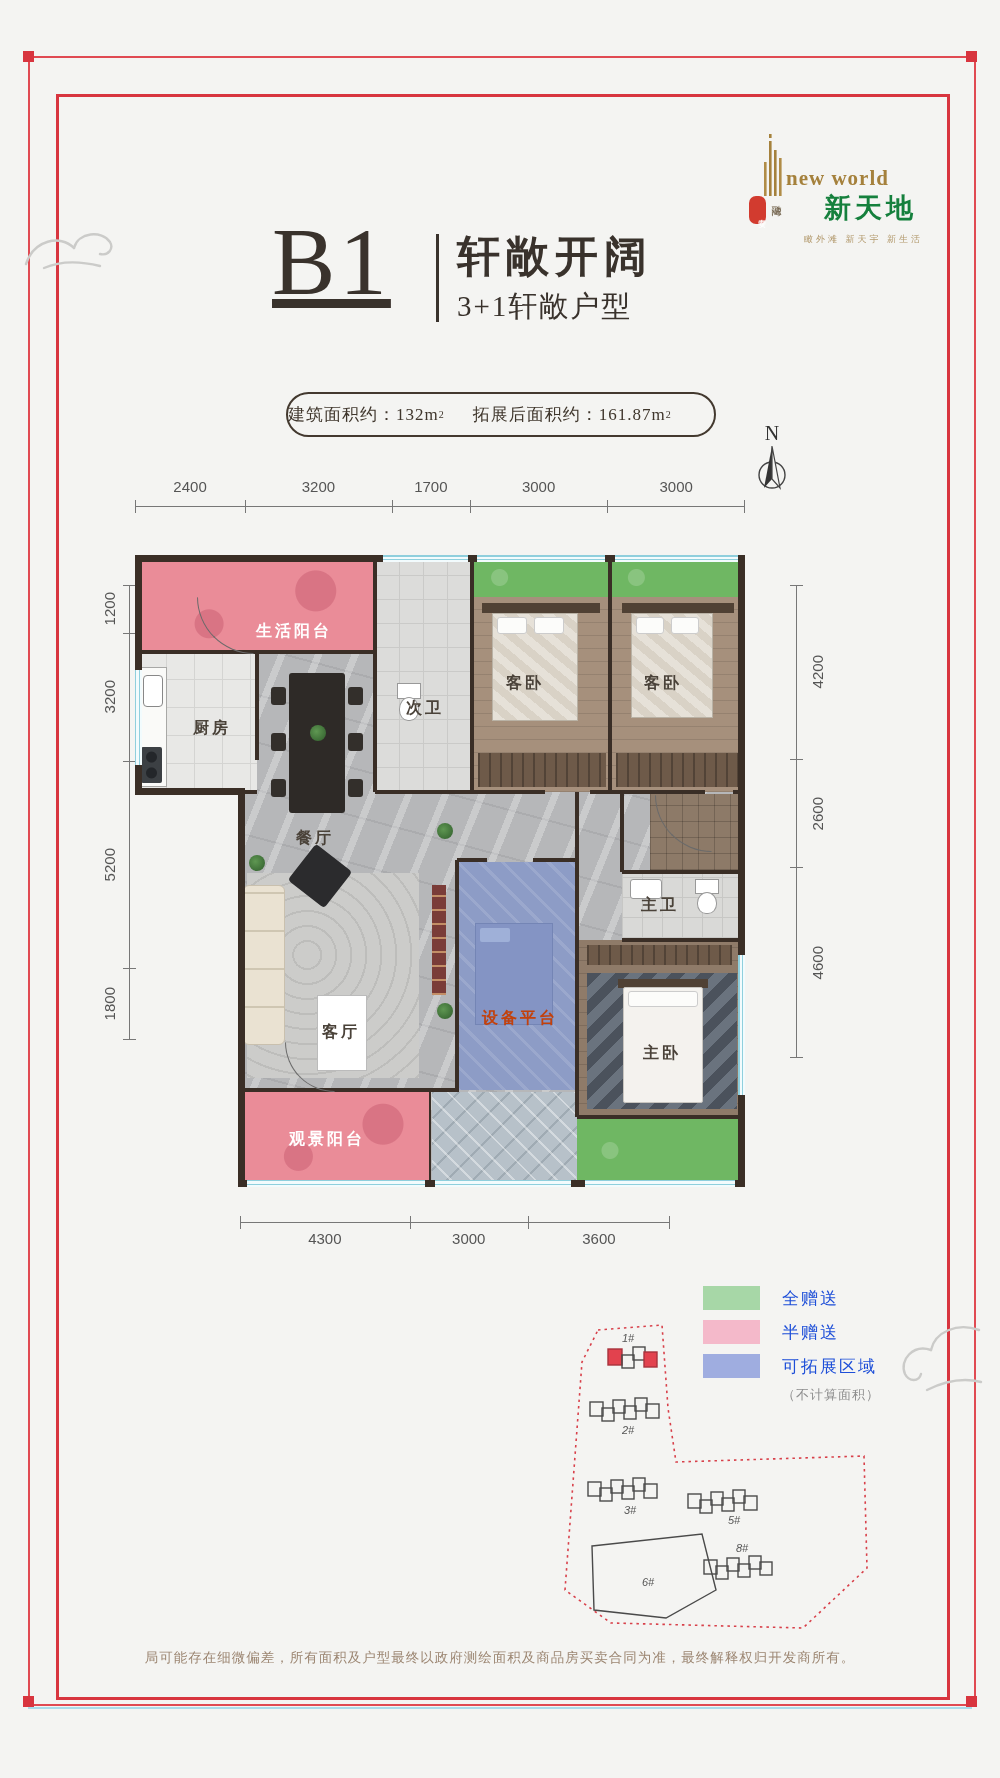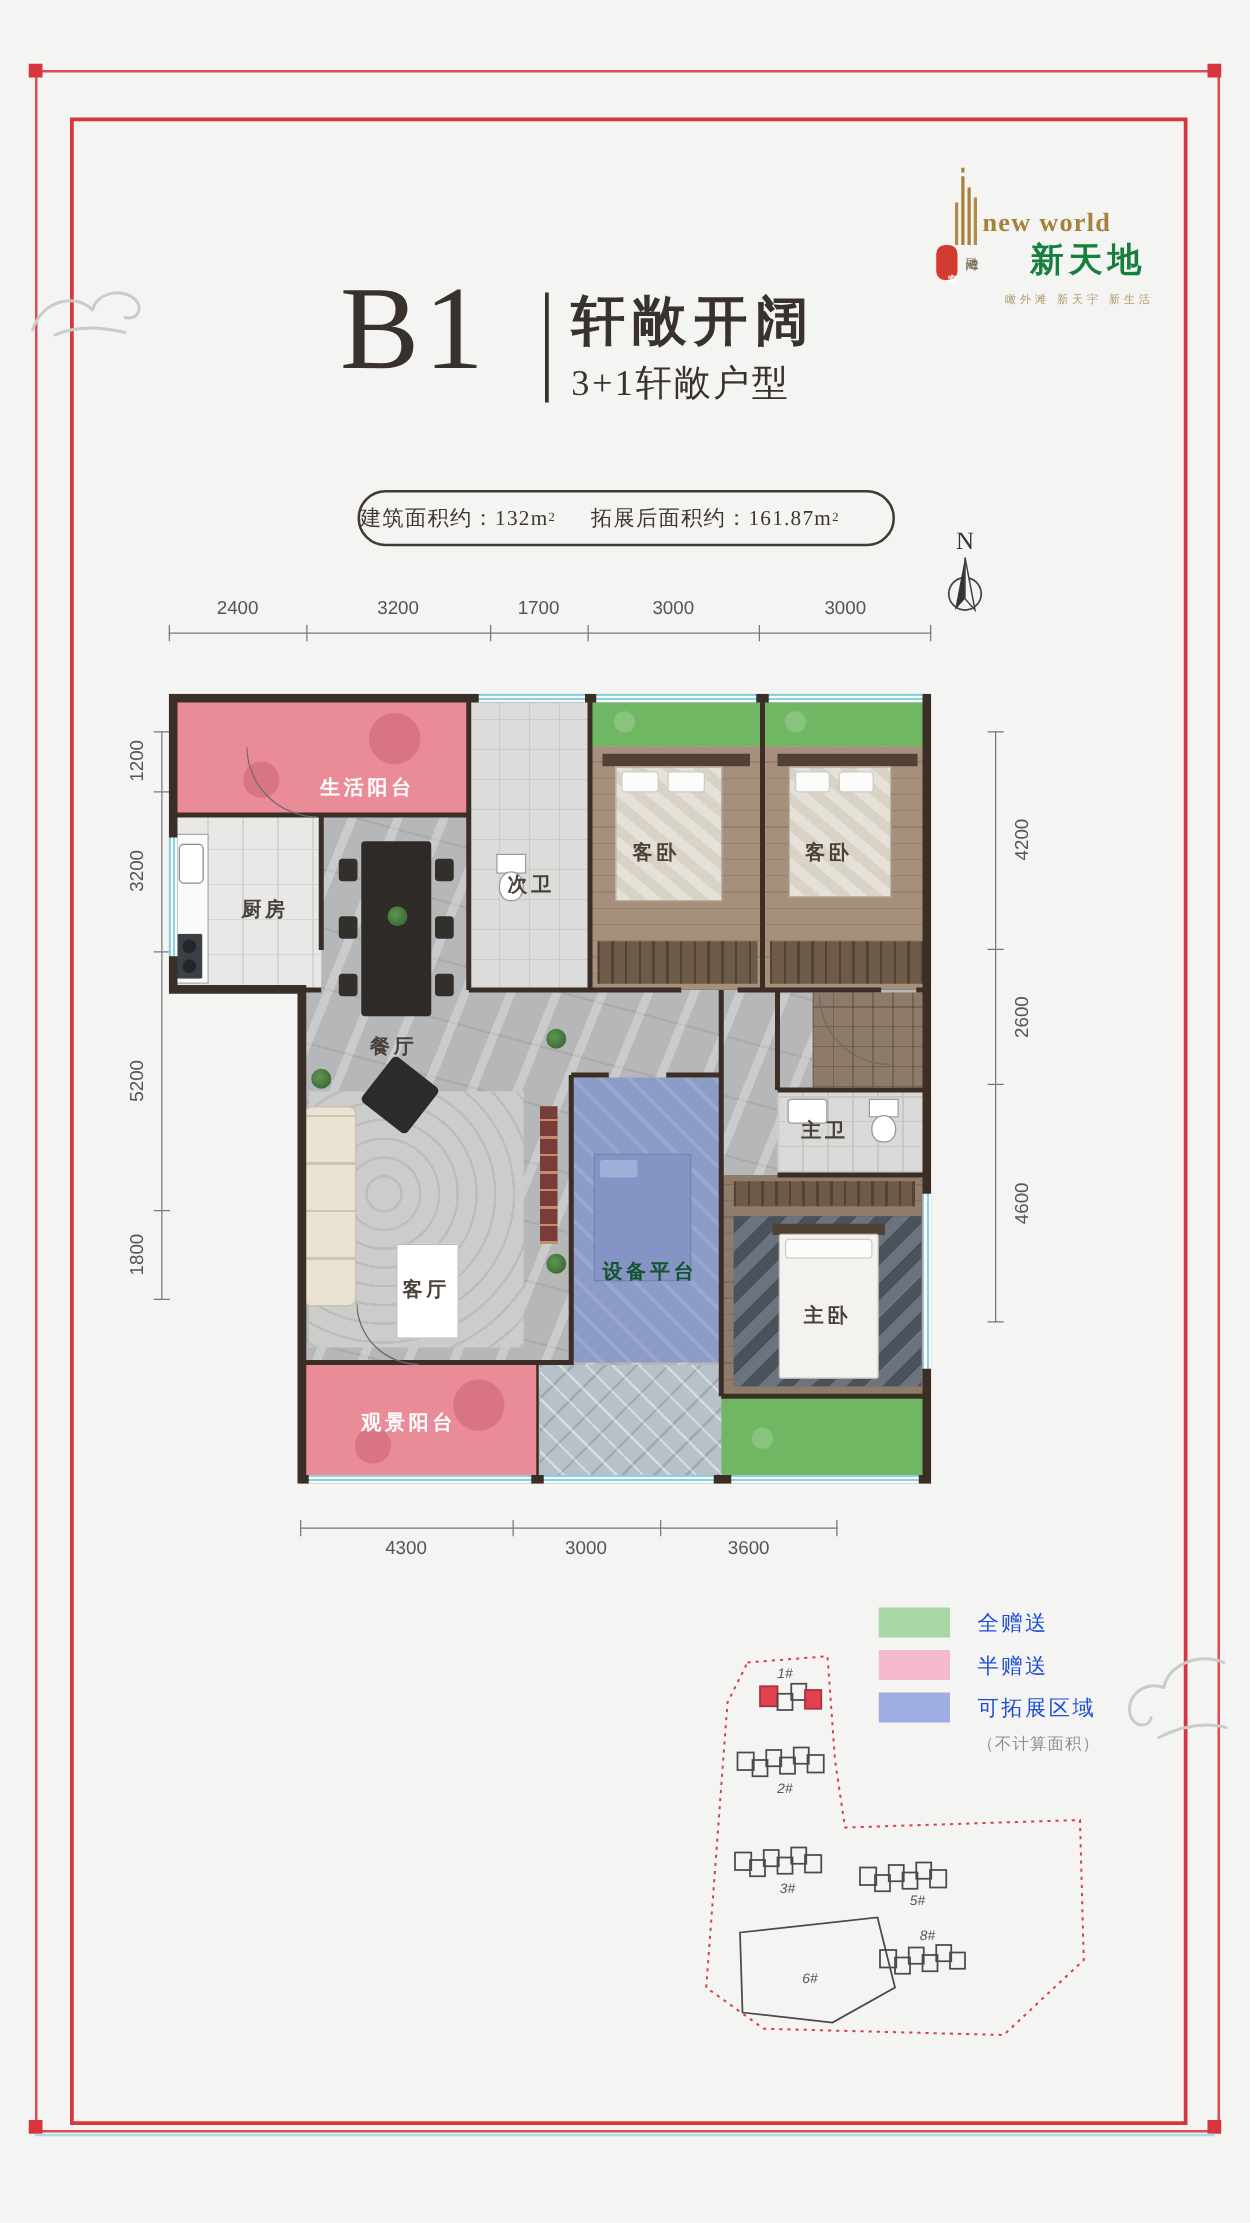--- a/index.html
+++ b/index.html
@@ -20,21 +20,21 @@
   
   .logo-en { left:786px; top:166px; font:700 21px "Liberation Serif", serif; color:#a5813c; letter-spacing:1px; }
   .logo-cn { left:824px; top:190px; font:700 27px "Liberation Serif", serif; color:#15803d; letter-spacing:4px; }
   .logo-tagline { left:787px; top:233px; font:400 9px "Liberation Sans", sans-serif; color:#b39a6e; letter-spacing:3px;padding-left:17px; }
   .logo-seal { left:749px; top:196px; width:17px; height:28px; background:#d23b2f; border-radius:7px;
                color:#fff; font-size:8px; line-height:9px; text-align:center; padding-top:5px; box-sizing:border-box;
                writing-mode:vertical-rl; }
   .logo-seal-side { left:769px; top:197px; font-size:10px; color:#6b5b43; writing-mode:vertical-rl; letter-spacing:1px; }
 
   
-  .title-code { left:272px; top:215px; font:400 95px "Liberation Serif", serif; color:#39322c; line-height:1; letter-spacing:4px; }
+  .title-code { left:272px; top:215px; font:400 95px "Liberation Serif", serif; color:#39322c; line-height:1; letter-spacing:4px;text-decoration:underline; }
   .title-divider { left:436px; top:234px; width:3px; height:88px; background:#39322c; }
   .title-name { left:457px; top:228px; font:700 43px "Liberation Serif", serif; color:#39322c; letter-spacing:6px; }
   .title-sub  { left:457px; top:287px; font:400 29px "Liberation Serif", serif; color:#39322c; letter-spacing:2px; }
 
   
   .badge { left:286px; top:392px; width:430px; height:45px; border:2px solid #43392f; border-radius:24px;
            box-sizing:border-box; display:flex; align-items:center; justify-content:flex-start;
            font:400 17px "Liberation Serif", serif; color:#3f362c; letter-spacing:1px; }
   .badge sup { font-size:10px; margin-right:2px; }
   .badge .gap { display:inline-block; width:26px; }
@@ -76,21 +76,21 @@
     background-image:repeating-linear-gradient(112deg, rgba(255,255,255,.28) 0 7px, rgba(255,255,255,0) 7px 34px),
                      repeating-linear-gradient(15deg, rgba(120,120,124,.18) 0 2px, rgba(0,0,0,0) 2px 46px);
     clip-path:polygon(0 0,610px 0,610px 632px,105px 632px,105px 237px,0 237px);
   }
   .balcony-pink { background:#ea8c98;
     background-image:radial-gradient(circle at 75% 35%, #d97484 0 20px, rgba(0,0,0,0) 21px),
                      radial-gradient(circle at 30% 70%, #d97484 0 14px, rgba(0,0,0,0) 15px); }
   .room-label { position:absolute; transform:translate(-50%,-50%); font:700 16px "Liberation Sans", sans-serif;
                 color:#4a4239; letter-spacing:3px; white-space:nowrap; z-index:8; }
   .room-label.white { color:#fff; }
-  .room-label.navy { color:#14532d; }
+  .room-label.navy { color:#c2410c; }
   .kitchen-floor { background:#e8e8e6;
     background-image:repeating-linear-gradient(0deg,#d4d4d2 0 1px,rgba(0,0,0,0) 1px 28px),
                      repeating-linear-gradient(90deg,#d4d4d2 0 1px,rgba(0,0,0,0) 1px 28px); }
   .vest-floor { background:#dcdcda;
     background-image:repeating-linear-gradient(0deg,#cacac8 0 1px,rgba(0,0,0,0) 1px 24px),
                      repeating-linear-gradient(90deg,#cacac8 0 1px,rgba(0,0,0,0) 1px 24px); }
   .wood { background:#a6907c; background-image:repeating-linear-gradient(0deg, rgba(0,0,0,.10) 0 1px, rgba(0,0,0,0) 1px 13px); }
   .wood-dark { background:#8f7b69; background-image:repeating-linear-gradient(0deg, rgba(0,0,0,.12) 0 1px, rgba(0,0,0,0) 1px 13px); }
   .green-strip { background:#6fb763; background-image:radial-gradient(circle at 20% 50%, rgba(255,255,255,.18) 0 8px, rgba(0,0,0,0) 9px); }
   .blue-room { background:#8d9cc6; background-image:repeating-linear-gradient(45deg, rgba(255,255,255,.12) 0 3px, rgba(0,0,0,0) 3px 16px); }
@@ -434,13 +434,14 @@
       <rect x="246" y="244" width="12" height="13"></rect>
     <rect x="257" y="236" width="12" height="13"></rect>
       <rect x="268" y="242" width="12" height="13"></rect>
     <rect x="279" y="234" width="12" height="13"></rect>
       <rect x="290" y="240" width="12" height="13"></rect>
   </g>
   <text x="272" y="230" text-anchor="middle">8#</text>
 </svg>
 
 <div class="abs disclaimer">
+  <div>局可能存在细微偏差，所有面积及户型最终以政府测绘面积及商品房买卖合同为准，最终解释权归开发商所有。</div>
 </div>
 
 </body></html>

